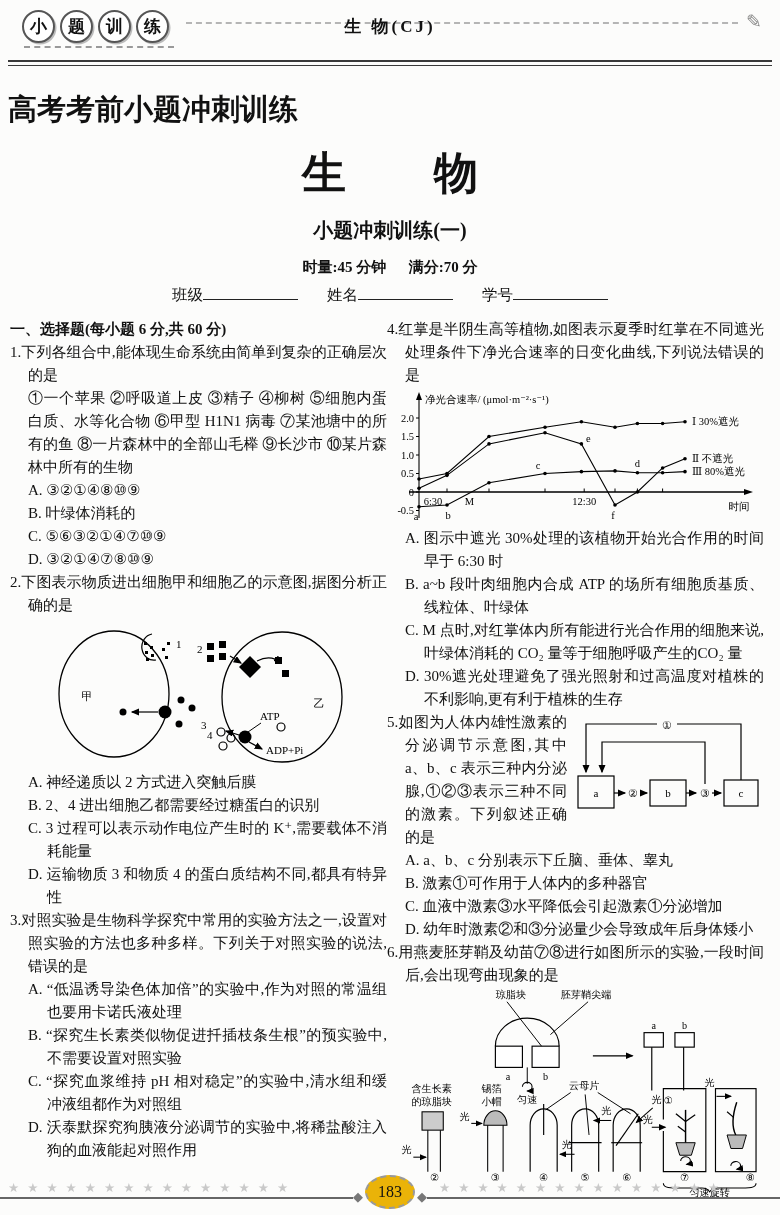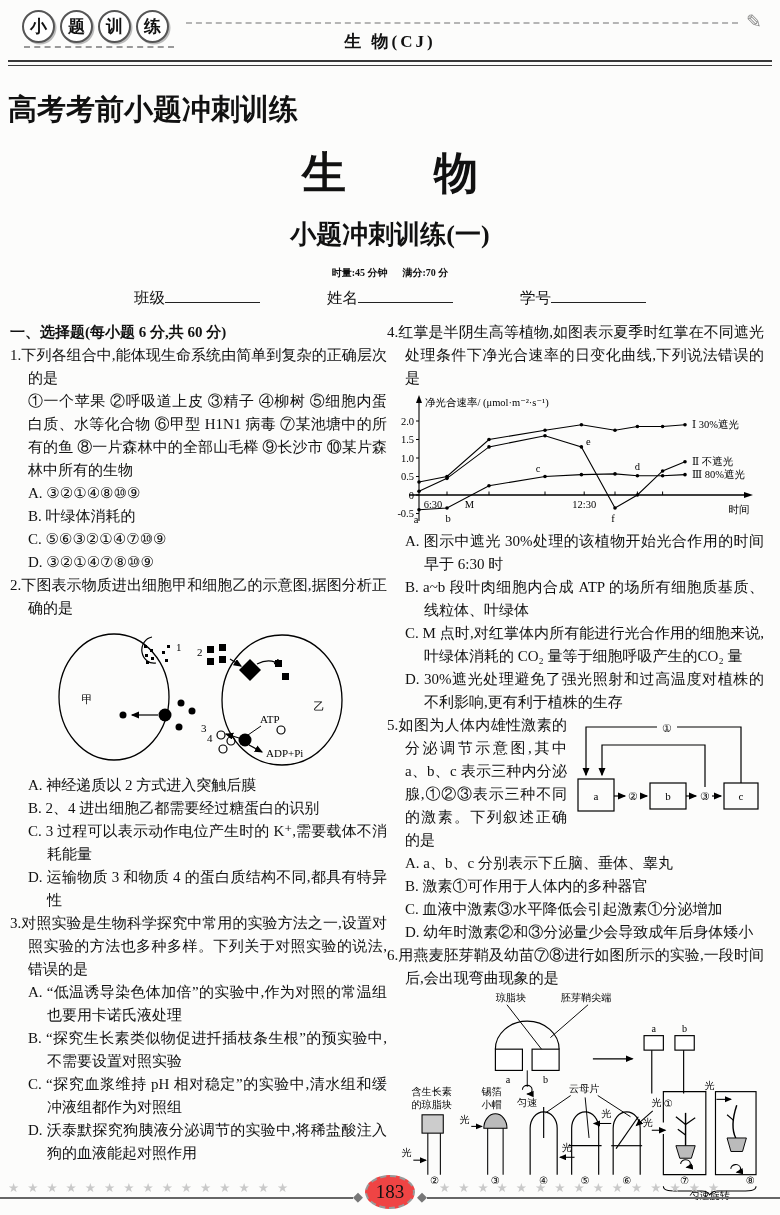--- a/index.html
+++ b/index.html
@@ -9,30 +9,30 @@
 
   
   .hdr{position:relative;height:54px;}
   .logo{position:absolute;left:14px;top:4px;display:flex;gap:5px;}
   .logo .c{width:29px;height:29px;border:2px solid #555;border-radius:50%;background:#fff;
            display:flex;align-items:center;justify-content:center;font-weight:bold;font-size:17px;
            box-shadow:1.5px 1.5px 0 #bbb;}
   .logo-underline{position:absolute;left:16px;top:40px;width:150px;border-top:2px dashed #999;}
   .hdr-dash{position:absolute;left:178px;right:34px;top:16px;border-top:2px dashed #b5b5b5;}
   .pen{position:absolute;right:10px;top:4px;color:#888;font-size:19px;}
-  .subject{position:absolute;left:0;right:0;top:24px;text-align:center;
+  .subject{position:absolute;left:0;right:0;top:9px;text-align:center;
            font-weight:bold;font-size:17px;letter-spacing:3px;}
   .rule{border-top:2px solid #3a3a3a;border-bottom:1px solid #3a3a3a;height:3px;margin:0 0 2px;}
 
   
   .t1{font-size:29px;font-weight:bold;margin:24px 0 0;}
   .t2{text-align:center;font-size:44px;font-weight:bold;margin:14px 0 0;white-space:pre;}
-  .t3{text-align:center;font-size:26px;font-weight:bold;margin:14px 0 0;}
-  .meta{text-align:center;font-size:10px;font-weight:bold;margin:14px 0 0;white-space:pre;}
-  .blank-row{display:flex;justify-content:center;gap:67px;font-size:15.5px;margin:8px 0 12px;}
+  .t3{text-align:center;font-size:20px;font-weight:bold;margin:14px 0 0;}
+  .meta{text-align:center;font-size:15px;font-weight:bold;margin:14px 0 0;white-space:pre;}
+  .blank-row{display:flex;justify-content:center;gap:29px;font-size:15.5px;margin:8px 0 12px;}
   .blank{display:inline-block;width:95px;border-bottom:1px solid #222;height:13px;}
 
   
   .cols{display:flex;padding:0 2px;font-size:15px;line-height:23px;text-align:justify;}
   .col{width:377px;}
   .sec{font-weight:bold;margin:0;}
   p{margin:0;}
   .stem{padding-left:18px;text-indent:-18px;}
   .items{padding-left:18px;}
   .opt{padding-left:37px;text-indent:-19px;}
@@ -53,21 +53,21 @@
   .fside{flex:1;position:relative;height:20px;}
   .fstars{position:absolute;left:8px;right:4px;top:-2px;color:#c9c9c9;font-size:12.5px;
           letter-spacing:8px;white-space:nowrap;overflow:hidden;
           font-family:"DejaVu Sans","Liberation Sans",sans-serif;}
   .fline{position:absolute;left:0;right:8px;bottom:3px;border-top:2px solid #666;}
   .fside.right .fline{left:8px;right:0;}
   .fdiamond{position:absolute;bottom:-2px;color:#777;font-size:13px;
             font-family:"DejaVu Sans",sans-serif;}
   .fd-r{right:-2px;} .fd-l{left:-2px;}
   .fpage{width:46px;height:30px;border:2px dashed #999;border-radius:50%;display:flex;
-         align-items:center;justify-content:center;font-size:19px;margin:0 4px;background:#ef4444;}
+         align-items:center;justify-content:center;font-size:16px;margin:0 4px;background:#eab308;}
 </style>
 </head>
 <body>
 
 <div class="page">
 
   <div class="hdr">
     <div class="logo">
       <span class="c">小</span>
       <span class="c">题</span>

